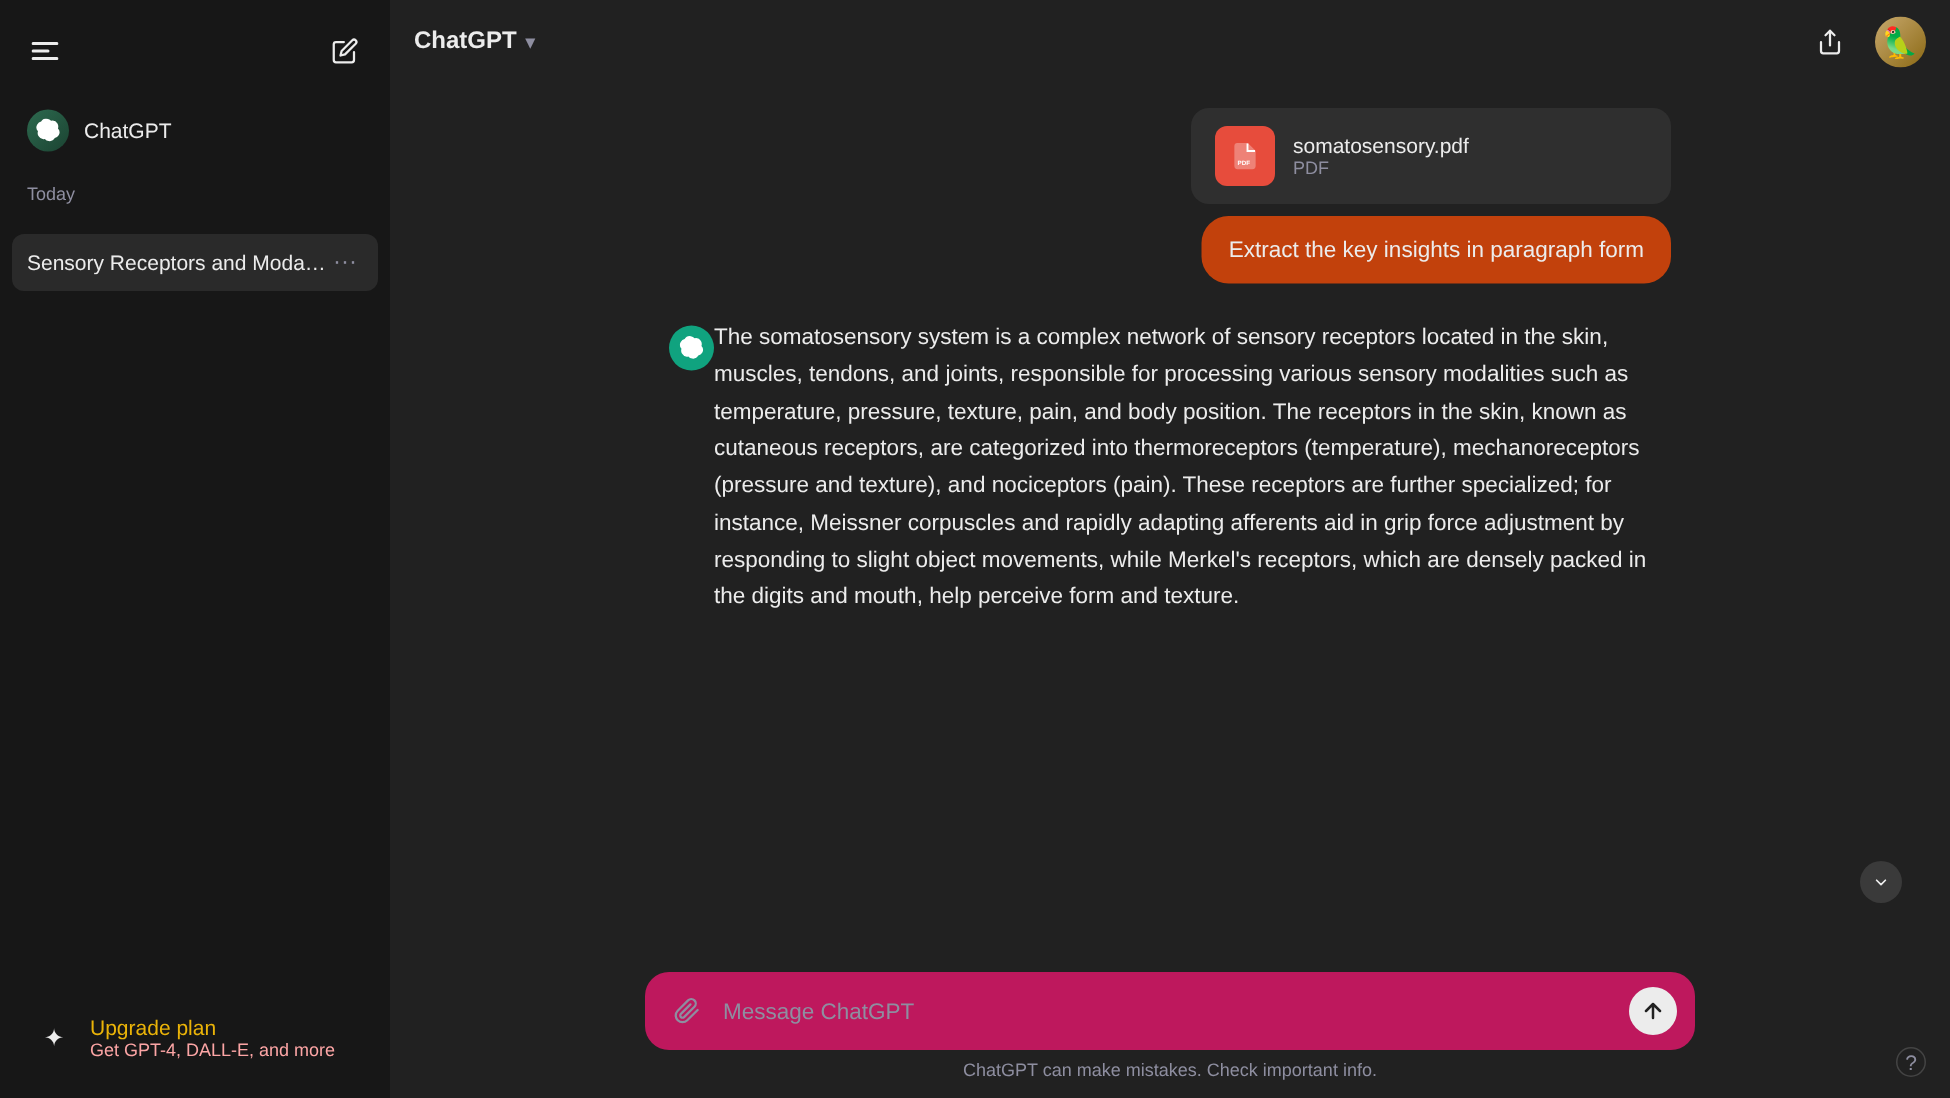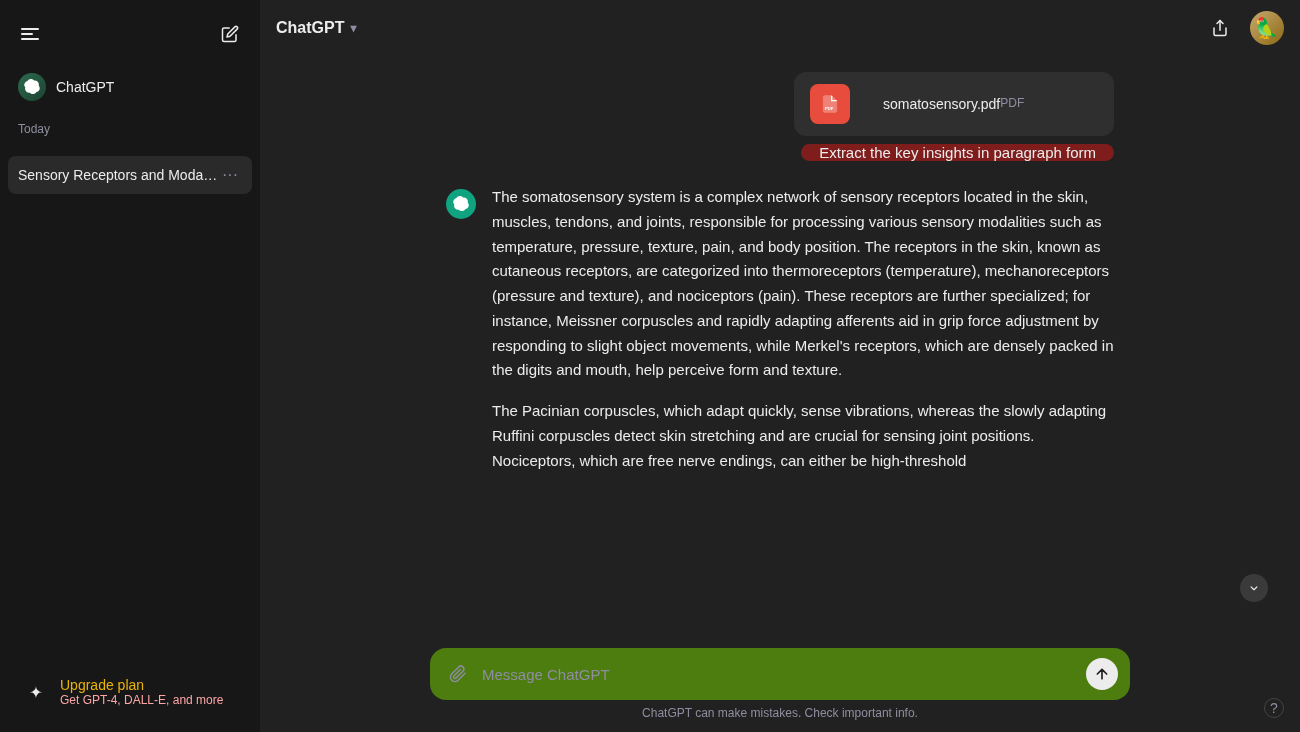--- a/index.html
+++ b/index.html
@@ -264,49 +264,47 @@
       display: flex;
       align-items: center;
       justify-content: center;
       font-size: 16px;
       color: white;
       flex-shrink: 0;
     }
 
     .pdf-info {
       display: flex;
-      flex-direction: row;
-      margin-left: 21px;
+      flex-direction: column;
     }
 
     .pdf-name {
       font-size: 14px;
       font-weight: 500;
       color: #ececec;
     }
 
     .pdf-type {
       font-size: 12px;
       color: #8e8ea0;
     }
 
     .user-message-bubble {
-      background: #7f1d1d;
+      background: #c2410c;
       border-radius: 18px;
-      padding: 0 18px;
+      padding: 14px 18px;
       font-size: 15px;
       color: #ececec;
       max-width: 500px;
     }
 
     
     .ai-message-container {
       display: flex;
       align-items: flex-start;
-      gap: 16px;
       margin-bottom: 16px;
     }
 
     .ai-avatar {
       width: 30px;
       height: 30px;
       border-radius: 50%;
       background: #10a37f;
       display: flex;
       align-items: center;
@@ -331,21 +329,21 @@
       padding: 12px 16px 8px;
       display: flex;
       flex-direction: column;
       align-items: center;
       background: #212121;
     }
 
     .input-box {
       width: 100%;
       max-width: 700px;
-      background: #4d7c0f;
+      background: #be185d;
       border-radius: 16px;
       display: flex;
       align-items: center;
       padding: 10px 12px;
       gap: 8px;
     }
 
     .attach-btn {
       width: 32px;
       height: 32px;
@@ -514,21 +512,20 @@
       </div>
 
       <div class="ai-message-container">
         <div class="ai-avatar">
           <svg width="16" height="16" viewBox="0 0 41 41" fill="none" xmlns="http://www.w3.org/2000/svg">
             <path d="M37.532 16.87a9.963 9.963 0 0 0-.856-8.184 10.078 10.078 0 0 0-10.855-4.835 9.964 9.964 0 0 0-6.52-3.569 10.079 10.079 0 0 0-10.516 4.988 9.962 9.962 0 0 0-6.664 4.834 10.08 10.08 0 0 0 1.24 11.817 9.965 9.965 0 0 0 .856 8.185 10.079 10.079 0 0 0 10.855 4.835 9.965 9.965 0 0 0 6.52 3.568 10.079 10.079 0 0 0 10.516-4.987 9.966 9.966 0 0 0 6.663-4.834 10.079 10.079 0 0 0-1.239-11.817z" fill="white"></path>
           </svg>
         </div>
         <div class="ai-message-text">
           <p>The somatosensory system is a complex network of sensory receptors located in the skin, muscles, tendons, and joints, responsible for processing various sensory modalities such as temperature, pressure, texture, pain, and body position. The receptors in the skin, known as cutaneous receptors, are categorized into thermoreceptors (temperature), mechanoreceptors (pressure and texture), and nociceptors (pain). These receptors are further specialized; for instance, Meissner corpuscles and rapidly adapting afferents aid in grip force adjustment by responding to slight object movements, while Merkel's receptors, which are densely packed in the digits and mouth, help perceive form and texture.</p>
-          <p>The Pacinian corpuscles, which adapt quickly, sense vibrations, whereas the slowly adapting Ruffini corpuscles detect skin stretching and are crucial for sensing joint positions. Nociceptors, which are free nerve endings, can either be high-threshold</p>
         </div>
       </div>
 
     </div>
   </div>
 
   <div class="scroll-indicator" style="position:absolute; right:32px; bottom:130px; width:28px; height:28px; border-radius:50%; background:#3a3a3a; display:flex; align-items:center; justify-content:center; cursor:pointer; z-index:10;">
     <svg width="14" height="14" viewBox="0 0 24 24" fill="none">
       <path d="M7 10l5 5 5-5" stroke="#ececec" stroke-width="2" stroke-linecap="round" stroke-linejoin="round"></path>
     </svg>

